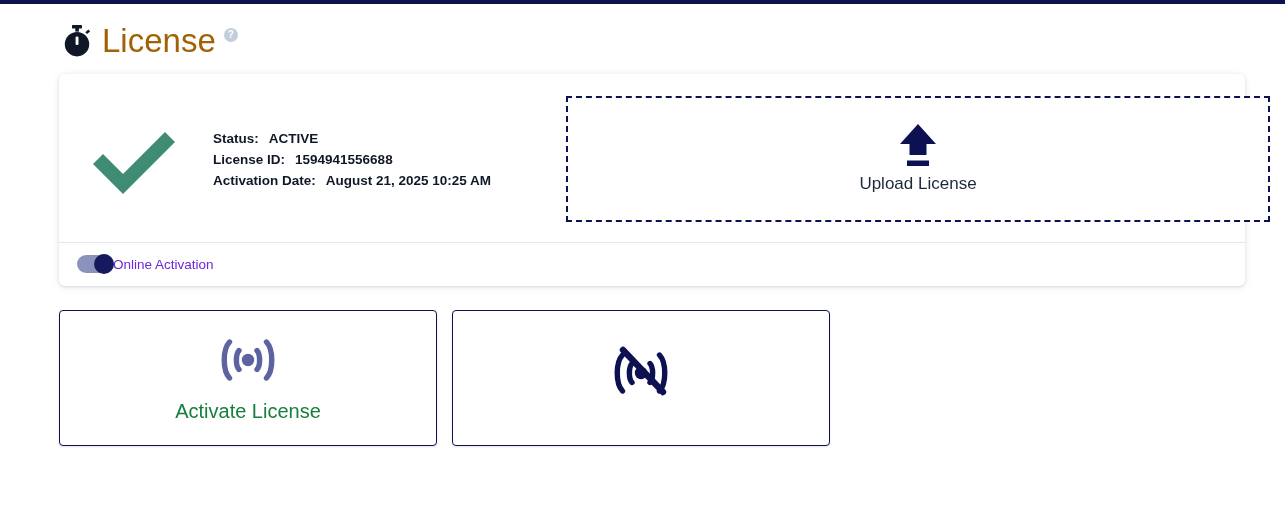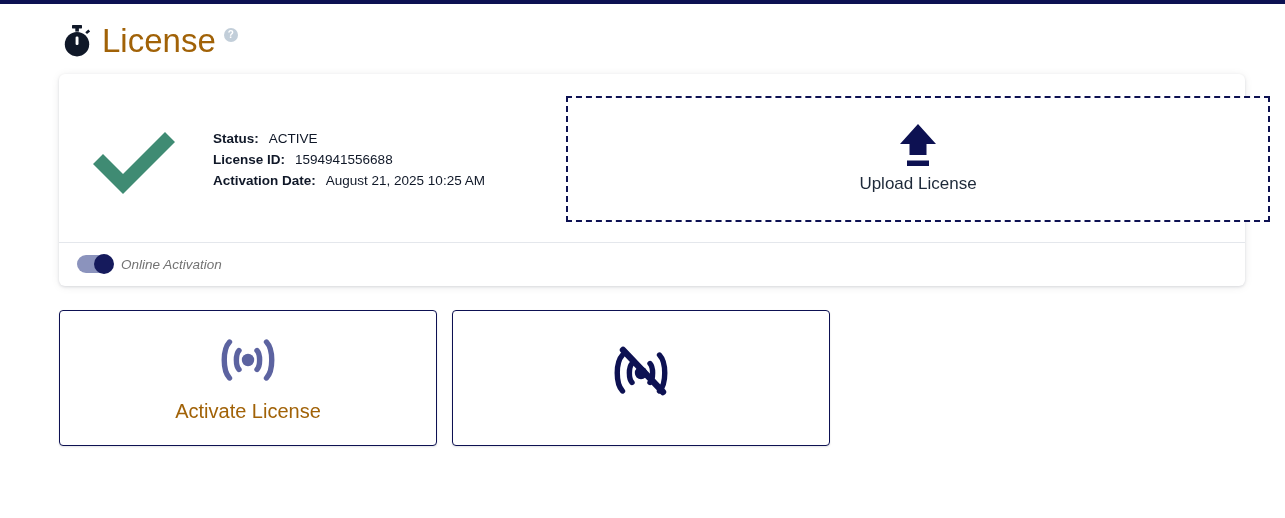--- a/index.html
+++ b/index.html
@@ -94,21 +94,21 @@
     line-height: 21px;
   }
   .status-row {
     white-space: nowrap;
   }
   .status-label {
     font-weight: 700;
     margin-left: 16px;
   }
   .status-value {
-    font-weight: 400;
+    font-weight: 700;
     margin-left: 10px;
   }
 
   
   .dropzone {
     flex: none;
     width: 700px;
     height: 122px;
     margin-left: 49px;
     border: 2px dashed #0d1152;
@@ -150,24 +150,23 @@
   .switch .knob {
     position: absolute;
     top: -1px;
     left: 17px;
     width: 20px;
     height: 20px;
     border-radius: 50%;
     background: #151a5c;
   }
   .switch-label {
-    margin-left: 8px;
+    margin-left: 0;
     font-size: 13.5px;
-    color: #737373;
-    font-style: italic;
+    color: #6d28d9;
   }
 
   
   .actions {
     position: absolute;
     top: 310px;
     left: 59px;
     display: flex;
   }
   .action-btn {
@@ -194,21 +193,21 @@
   }
   .action-label {
     font-size: 20px;
     line-height: 26px;
     color: #1d2939;
   }
   .action-btn.disabled {
     cursor: default;
   }
   .action-btn.disabled .action-label {
-    color: #a16207;
+    color: #15803d;
   }
 </style>
 </head>
 <body>
 
 <div class="topbar"></div>
 
 <div class="page-header">
   <span class="stopwatch-icon">
     <svg viewBox="0 0 34 34" width="34" height="34" aria-hidden="true">

